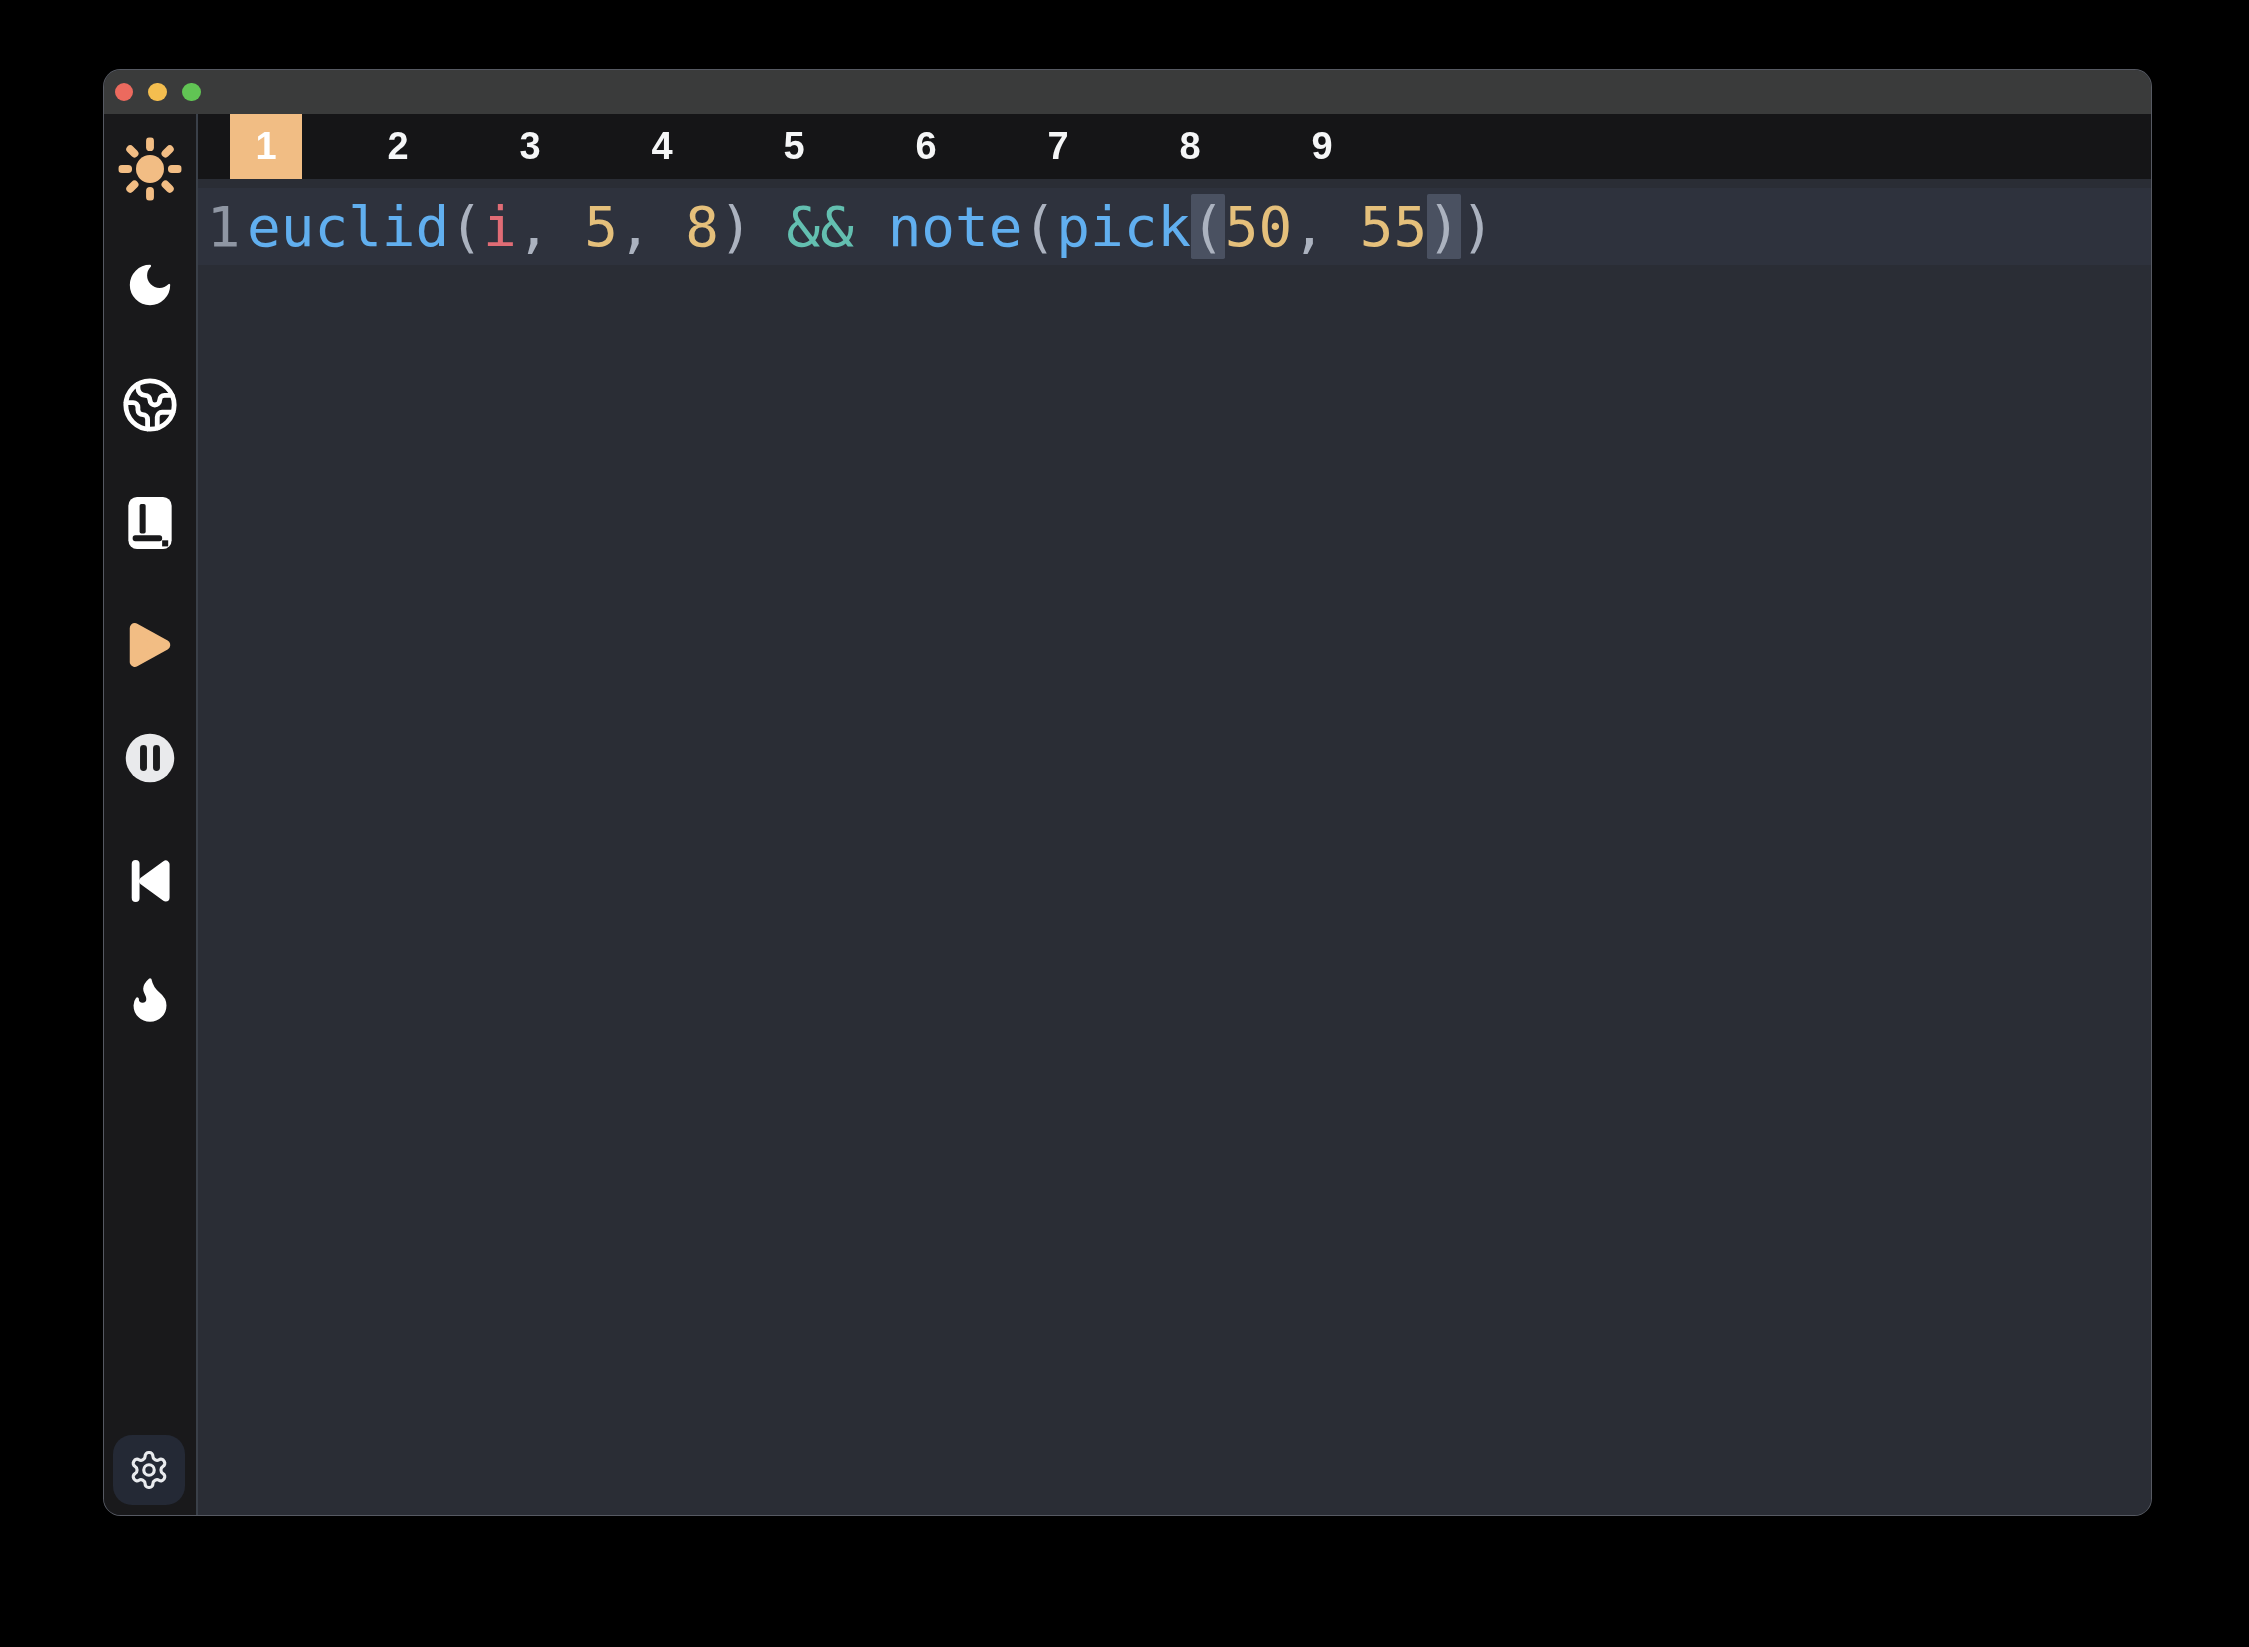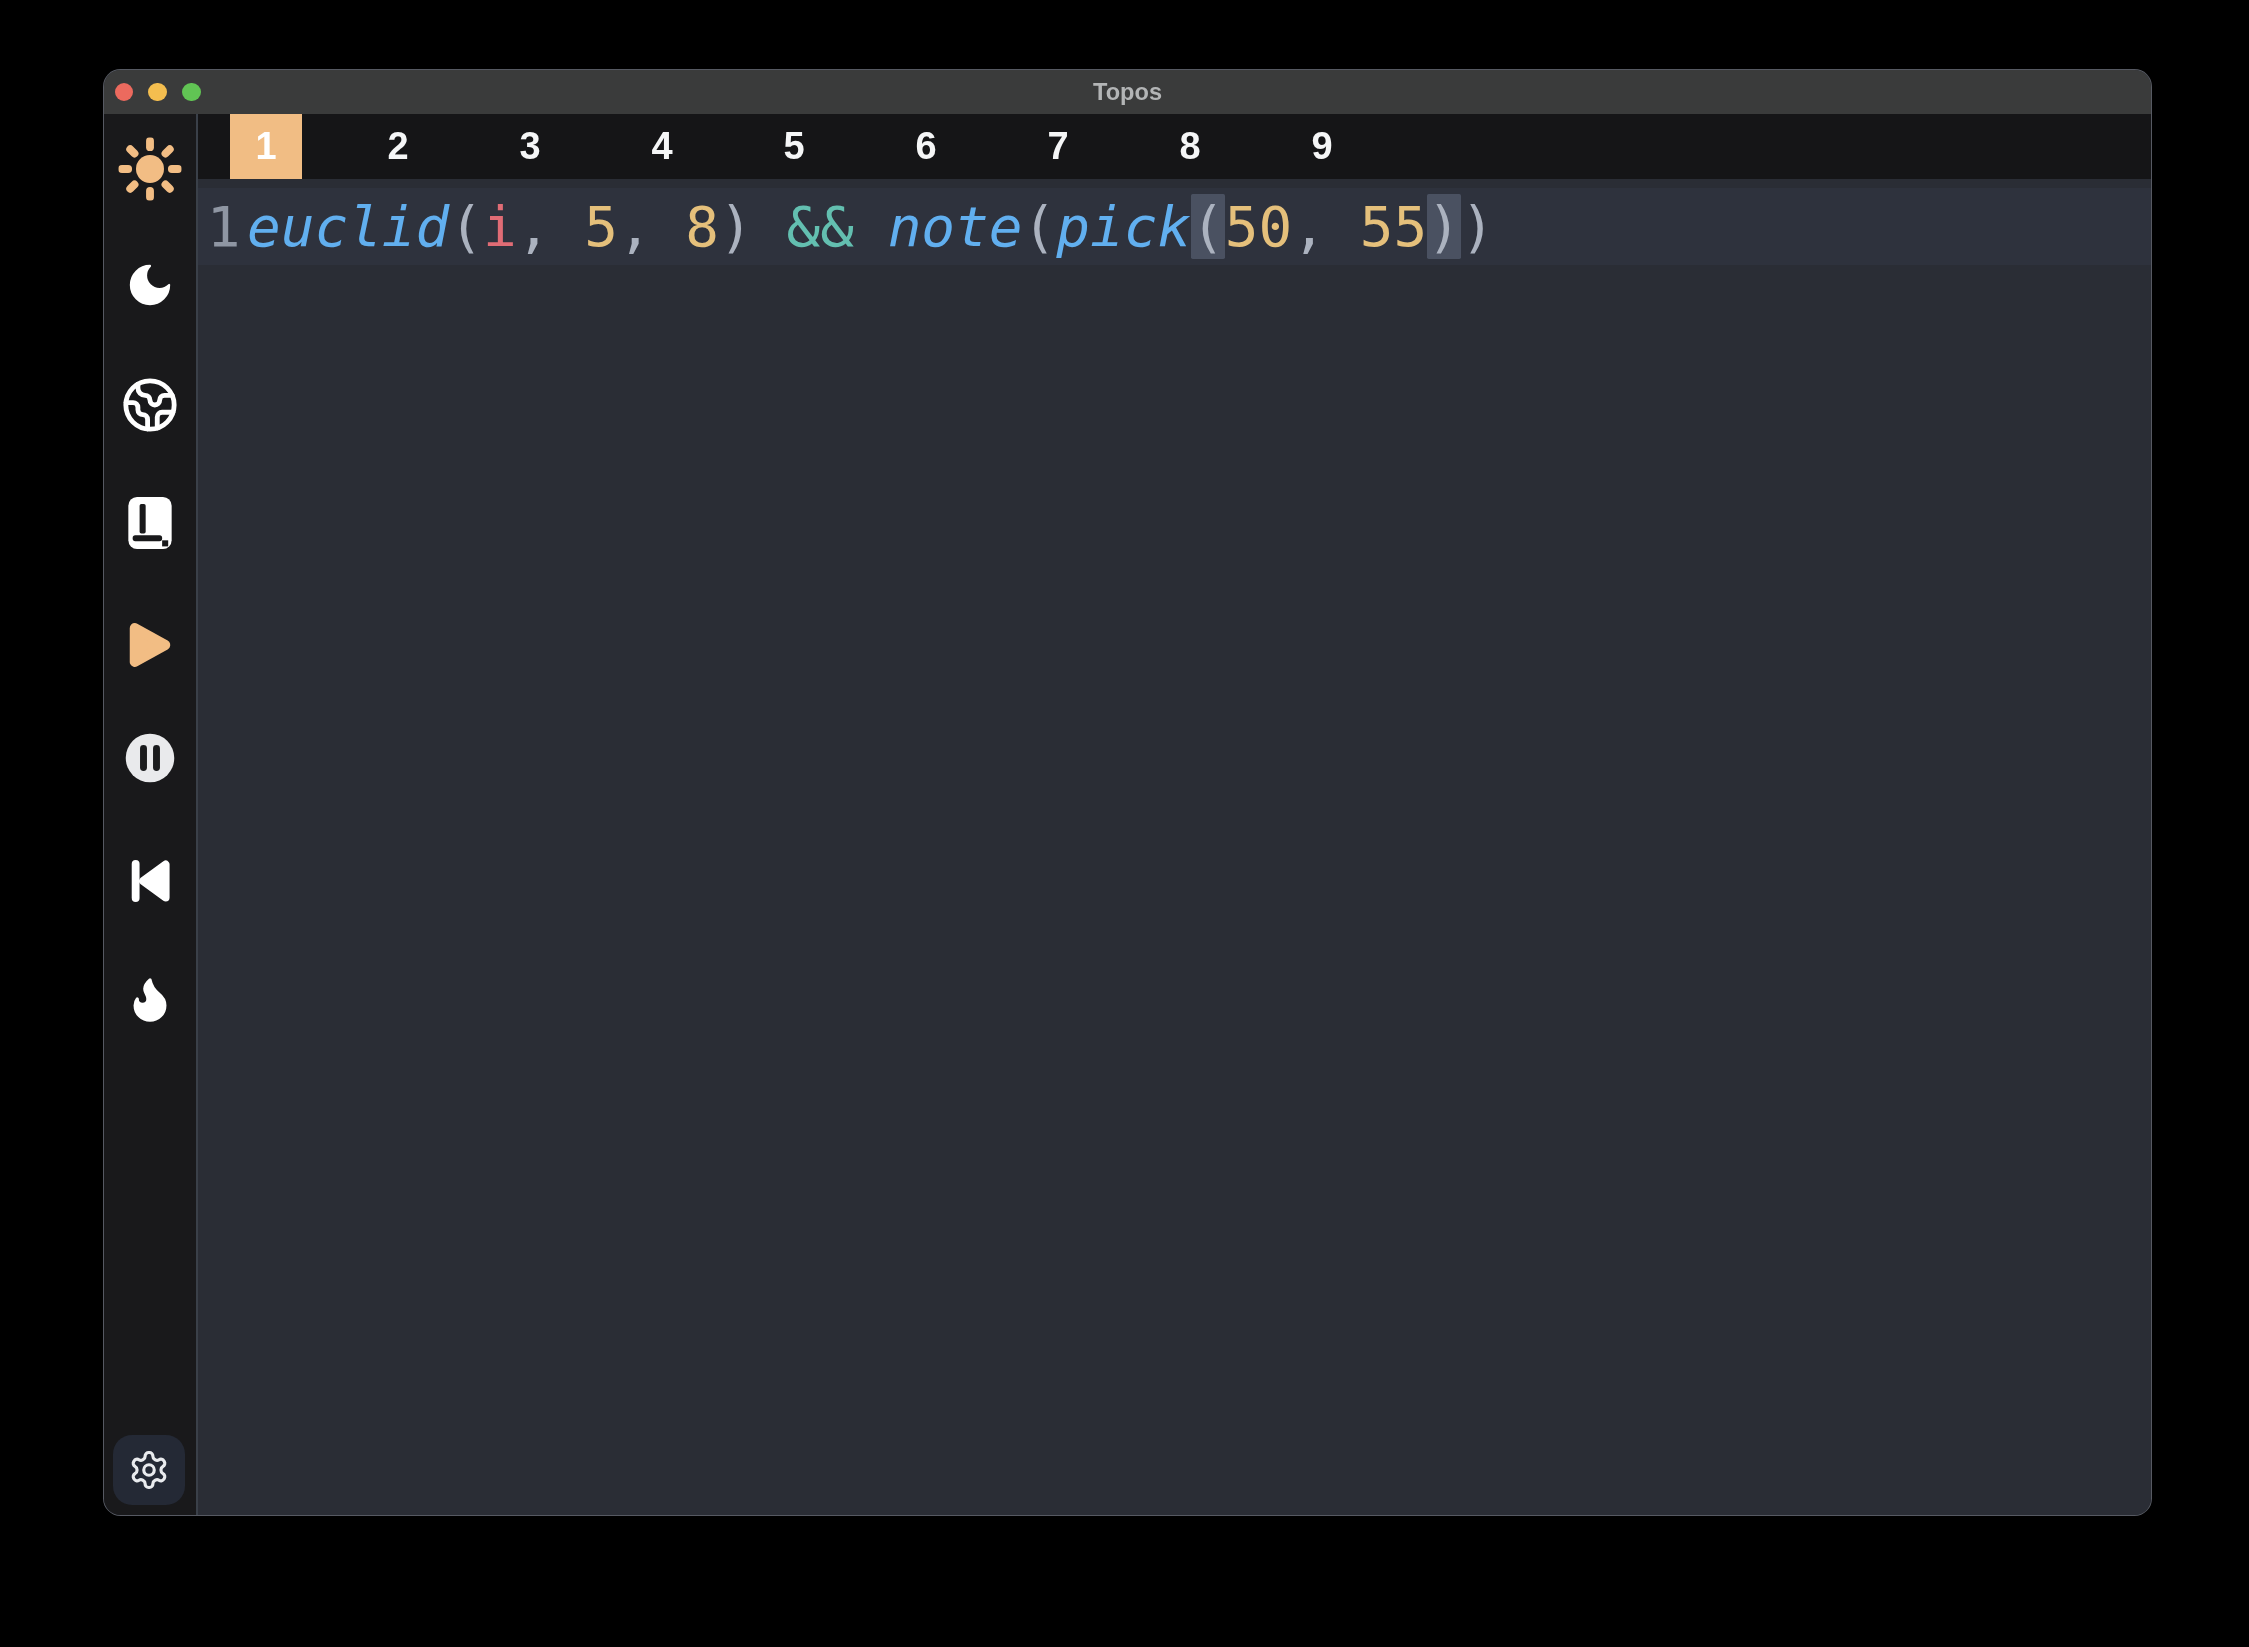--- a/index.html
+++ b/index.html
@@ -74,39 +74,38 @@
     height:77px; display:flex; align-items:center;
     font-family:"DejaVu Sans Mono", monospace; font-size:56px;
   }
   .code-line.active { background:var(--active-line-bg); }
   .gutter {
     flex:0 0 49px; width:49px; padding-left:8.7px;
     color:var(--line-number);
   }
   .code { white-space:pre; }
   .code span { display:inline-block; white-space:pre; }
-  .tok-fn    { color:var(--blue);font-style:italic; }
+  .tok-fn    { color:var(--blue); }
   .tok-var   { color:var(--red); }
   .tok-num   { color:var(--gold); }
   .tok-punct { color:var(--gray); }
   .tok-op    { color:var(--teal); }
   .hl { background:var(--bracket-highlight-bg); border-radius:1.7px; }
 </style>
 </head>
 <body>
 
 <div class="window">
 
   <div class="titlebar">
     <div class="traffic">
       <span class="light red"></span>
       <span class="light yellow"></span>
       <span class="light green"></span>
     </div>
-    <div class="win-title">Topos</div>
   </div>
 
   <div class="main">
 
     <div class="sidebar">
 
       <div class="icon-slot slot-sun">
         <svg width="63" height="63" viewBox="0 0 72 72">
           <circle cx="36" cy="36" r="16" fill="#F2BD84"></circle>
           <g stroke="#F2BD84" stroke-width="9" stroke-linecap="round">

